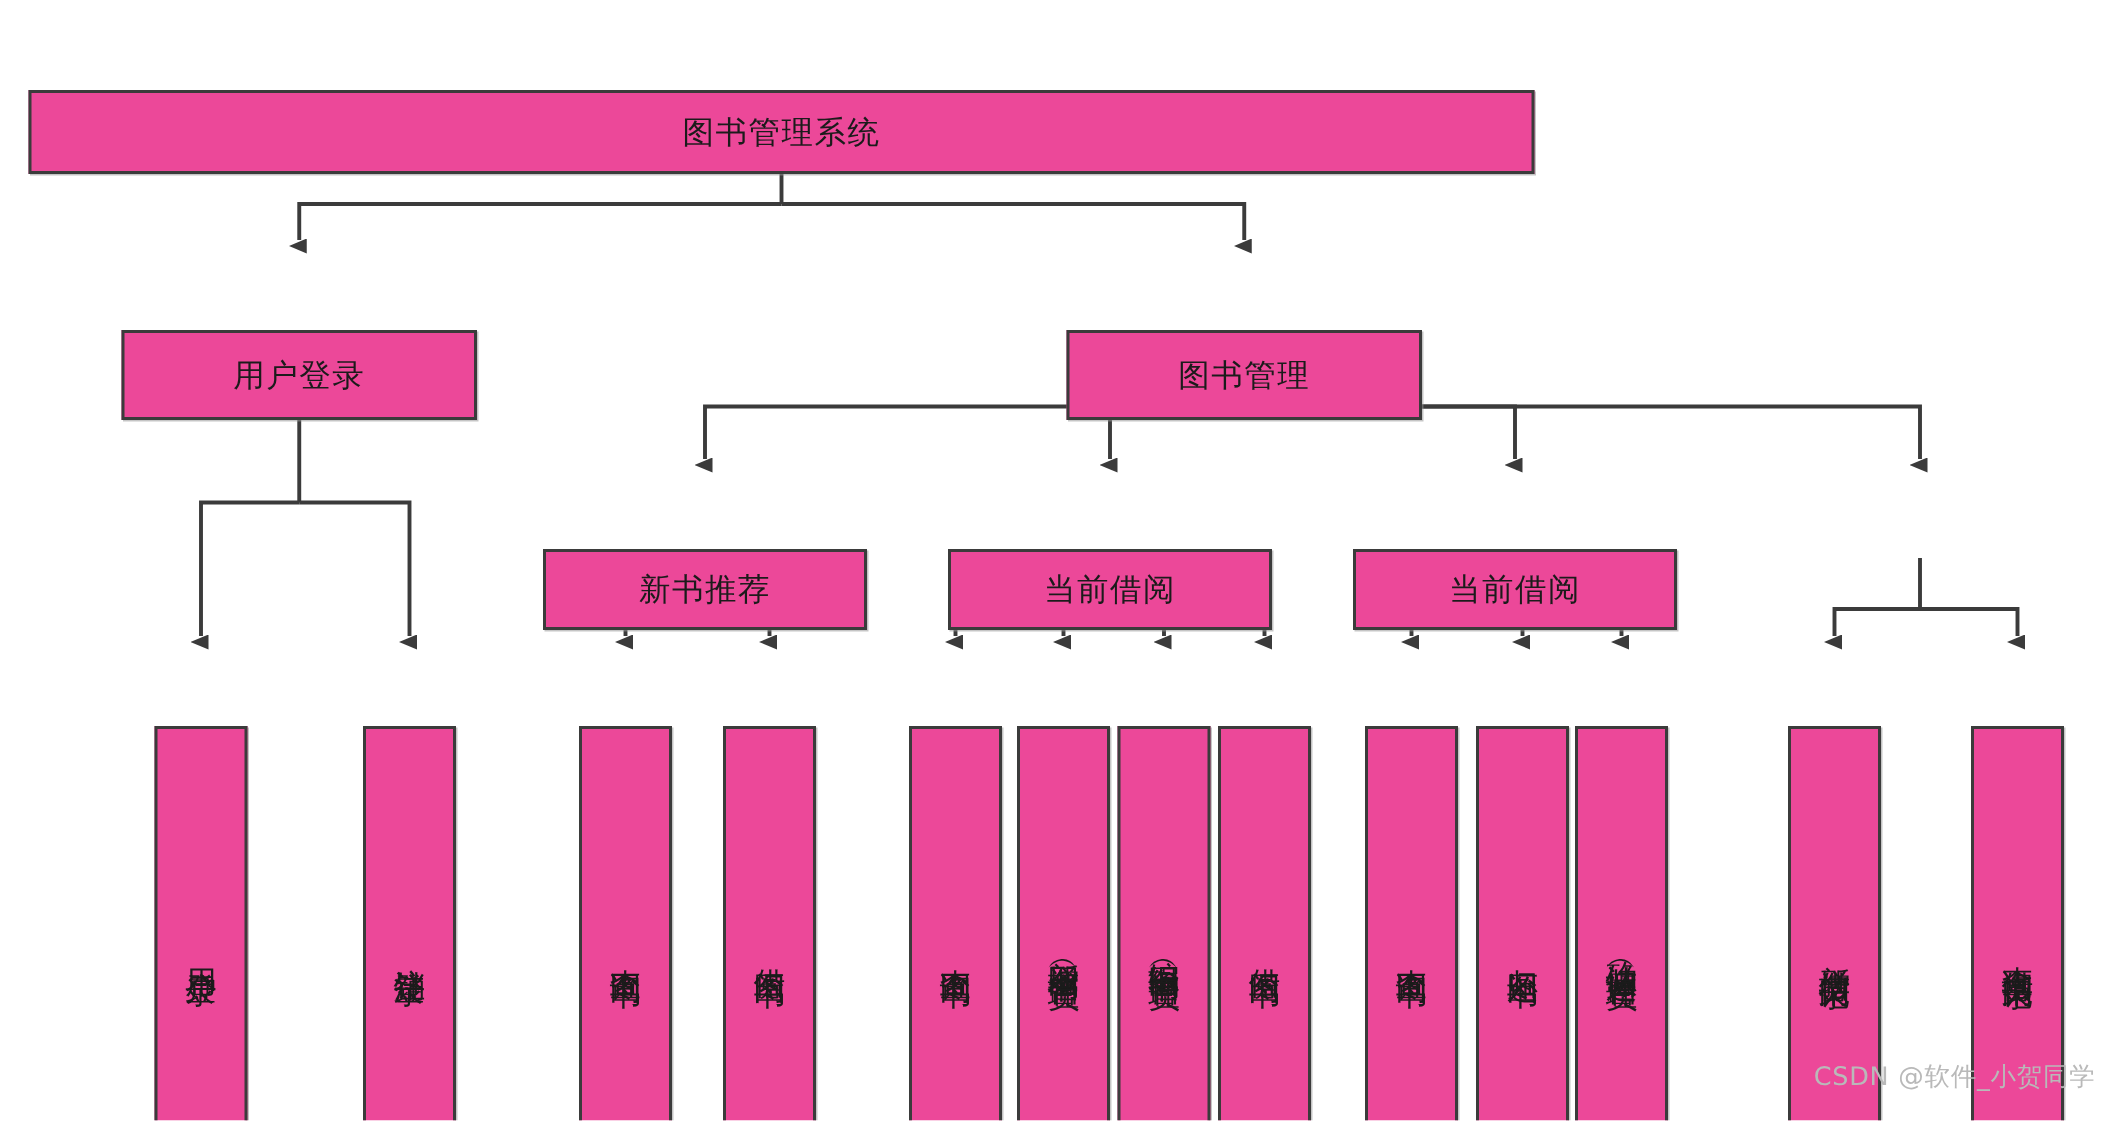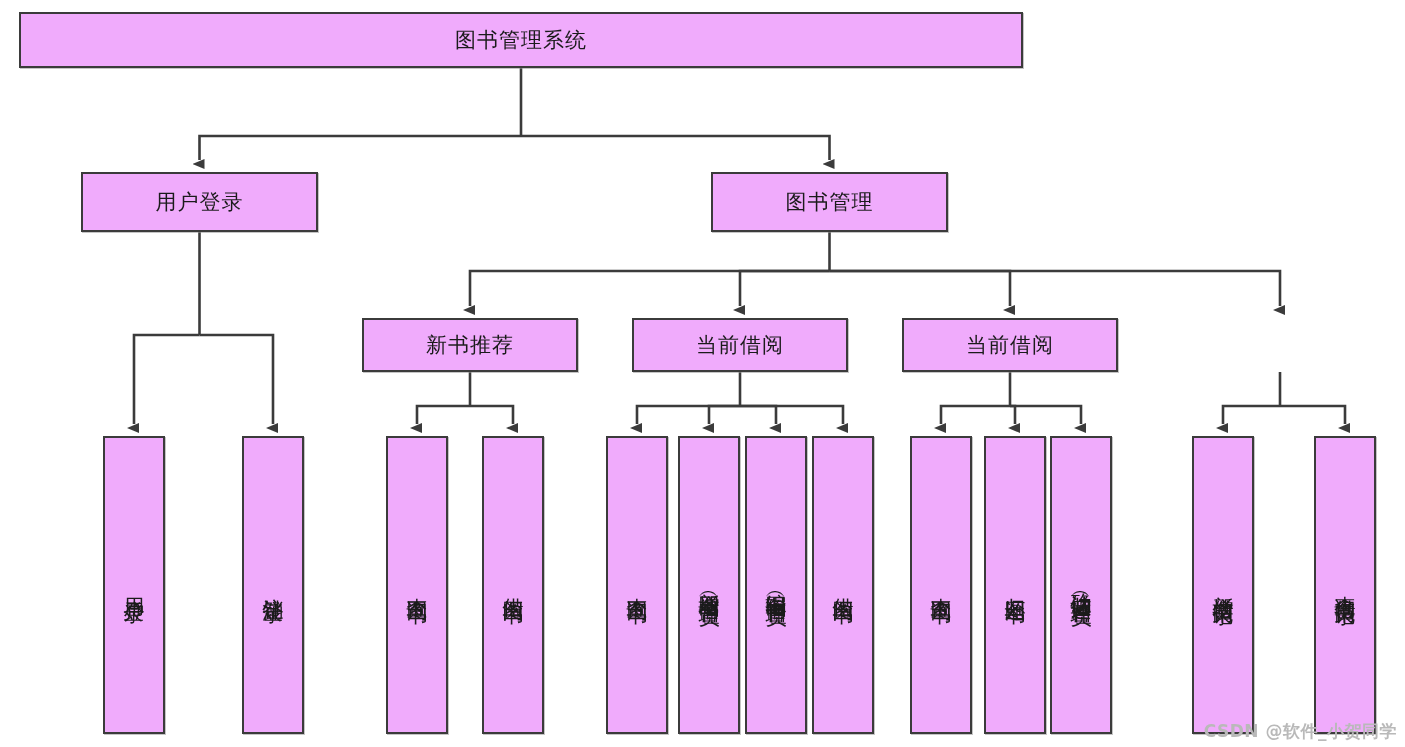--- a/index.html
+++ b/index.html
@@ -22,28 +22,29 @@
     position: absolute;
     left: 0;
     top: 0;
     width: 1405px;
     height: 747px;
     pointer-events: none;
   }
   .node {
     position: absolute;
     box-sizing: border-box;
-    background: #f0abfc;
+    background: #ec4899;
     border: 2px solid #3b3b3b;
     box-shadow: 1px 1px 0 rgba(150,150,150,0.55);
     display: flex;
     align-items: center;
     justify-content: center;
     color: #1b1b1b;
     line-height: 1.15;
+    margin-top: 48px;
   }
   .node.horiz {
     font-size: 21px;
     letter-spacing: 1px;
   }
   .node.vert {
     writing-mode: vertical-rl;
     text-orientation: upright;
     font-size: 21px;
     letter-spacing: 2px;
@@ -51,27 +52,26 @@
   }
   .node.vert .vlabel {
     writing-mode: vertical-rl;
     text-orientation: upright;
     white-space: nowrap;
     letter-spacing: 2px;
   }
   .watermark {
     position: absolute;
     right: 8px;
-    bottom: 4px;
+    bottom: 18px;
     font-size: 17px;
     color: #b9b9b9;
     letter-spacing: 0.5px;
     white-space: nowrap;
     font-family: "DejaVu Sans", "Liberation Sans", sans-serif;
-    font-weight: bold;
   }
 </style>
 </head>
 <body>
 
 <div id="canvas">
 
   <svg id="edges" xmlns="http://www.w3.org/2000/svg">
     <defs>
       <marker id="arrow" markerWidth="12" markerHeight="12" refX="1" refY="5" orient="auto" markerUnits="userSpaceOnUse">

